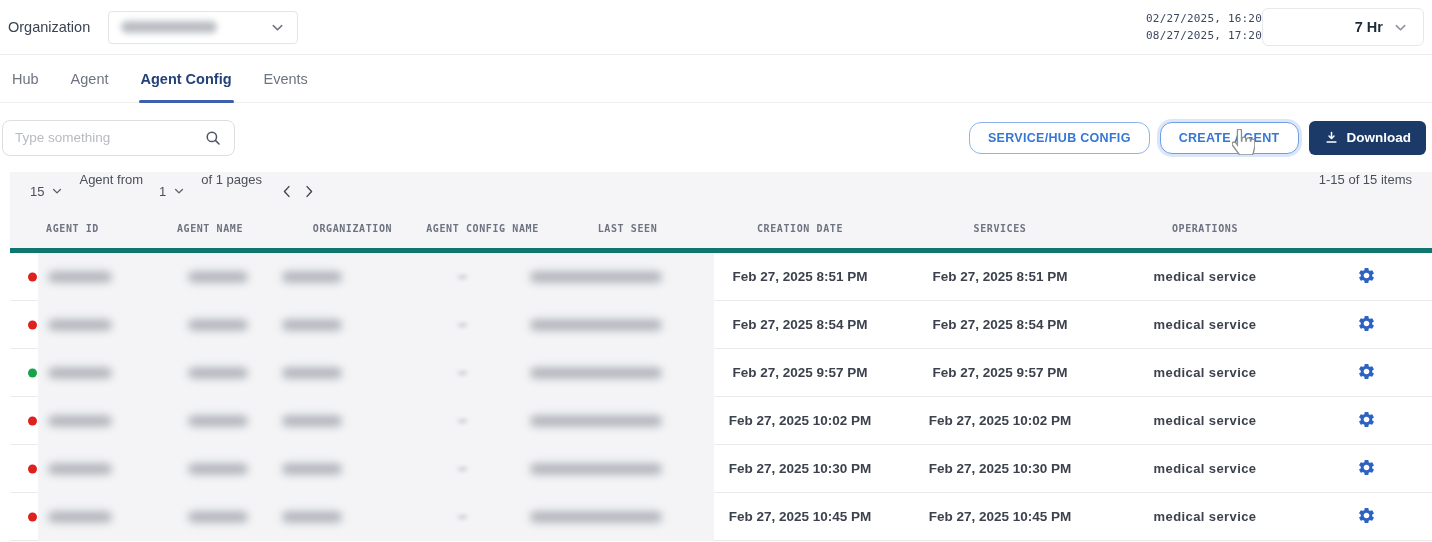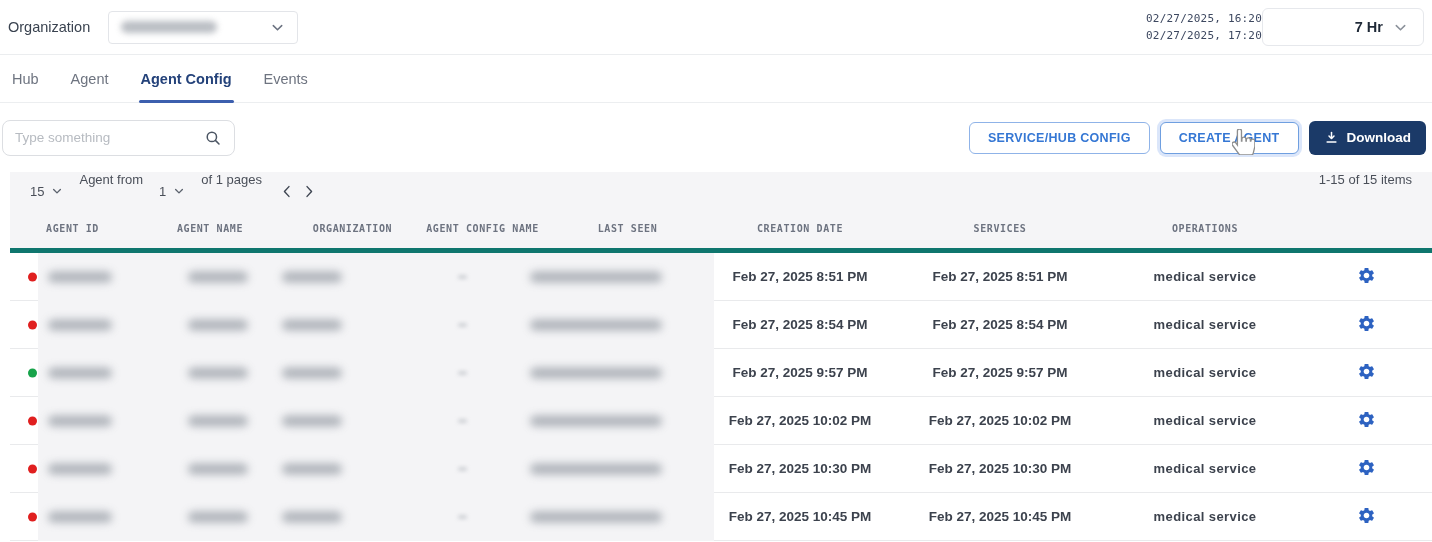--- a/index.html
+++ b/index.html
@@ -32,21 +32,21 @@
     height:3px; background:#3c5fae; border-radius:2px; }
 
   
   .toolbar { height:69px; display:flex; align-items:center; padding:0 6px 0 2px; position:relative; }
   .search { width:233px; height:36px; border:1px solid #dcdee2; border-radius:8px;
     display:flex; align-items:center; padding:0 12px; gap:8px; background:#fff; }
   .search input { border:none; outline:none; flex:1; font-size:13.5px; color:#000000;
     font-family:"Liberation Sans",sans-serif; background:transparent; }
   .search input::placeholder { color:#b7bbc1; }
   .btns { margin-left:auto; display:flex; align-items:center; gap:10px; }
-  .btn-outline { height:32px; padding:0 18px; border:1px solid #8fb3e8; border-radius:6px;
+  .btn-outline { height:32px; padding:0 18px; border:1px solid #8fb3e8; border-radius:12px;
     background:#fff; color:#3577d4; font-weight:700; font-size:12.5px; letter-spacing:.3px;
     font-family:"Liberation Sans",sans-serif; cursor:pointer; }
   .btn-outline.focus { border-color:#6f9fe0; box-shadow:0 0 0 3px rgba(90,140,230,.22); }
   .btn-solid { height:34px; padding:0 15px; border:none; border-radius:6px; background:#1b3a68;
     color:#fff; font-weight:700; font-size:13.5px; display:flex; align-items:center; gap:8px;
     font-family:"Liberation Sans",sans-serif; cursor:pointer; }
   .cursor { position:absolute; left:1232px; top:26px; z-index:30; pointer-events:none; }
 
   
   .panel { margin-left:10px; background:#f5f5f7; }
@@ -93,21 +93,21 @@
   <span class="org-label">Organization</span>
   <div class="org-select">
     <span class="blur-pill" style="width:96px"></span>
     <svg width="15" height="15" viewBox="0 0 16 16">
         <path d="M3.5 6l4.5 4.5L12.5 6" stroke="#6b7280" stroke-width="1.6" fill="none" stroke-linecap="round" stroke-linejoin="round"></path>
       </svg>
   </div>
   <div class="topbar-right">
     <div class="timestamps mono">
       <div>02/27/2025, 16:20</div>
-      <div>02/27/2025, 17:20</div>
+      <div>08/27/2025, 17:20</div>
     </div>
     <div class="range-select">
       <span>7 Hr</span>
       <svg width="15" height="15" viewBox="0 0 16 16">
           <path d="M3.5 6l4.5 4.5L12.5 6" stroke="#8b919a" stroke-width="1.6" fill="none" stroke-linecap="round" stroke-linejoin="round"></path>
         </svg>
     </div>
   </div>
 </div>
 

